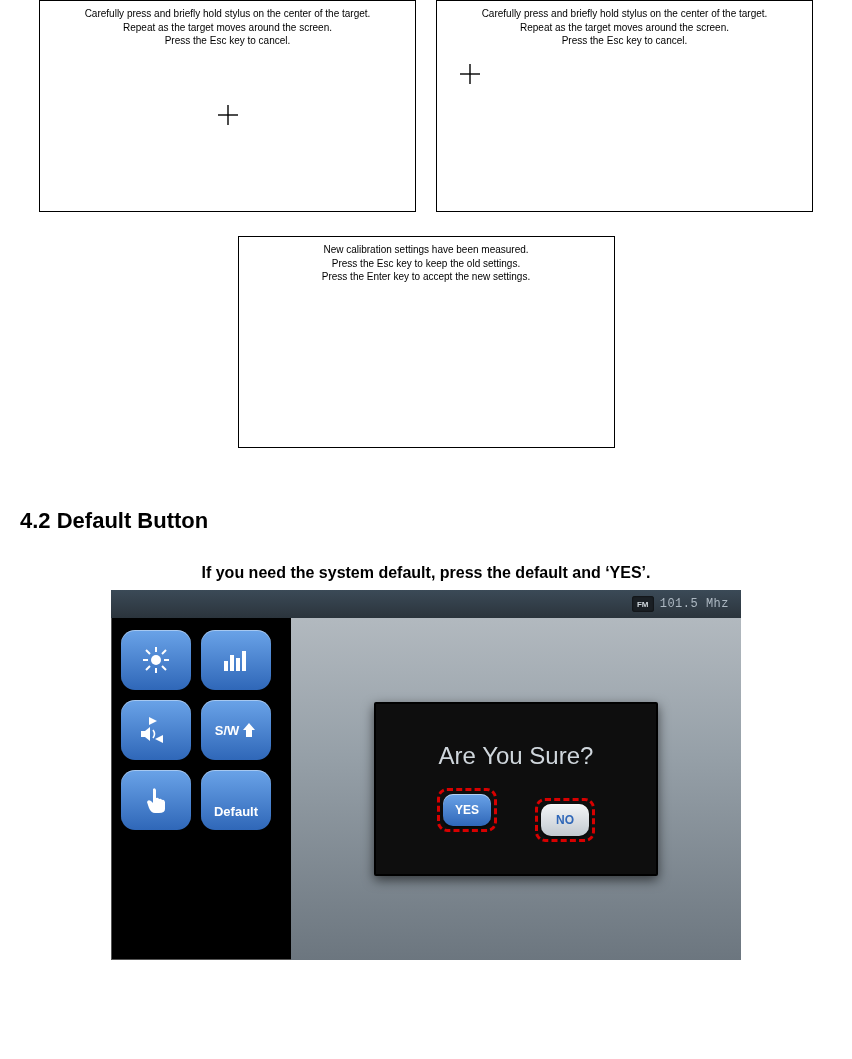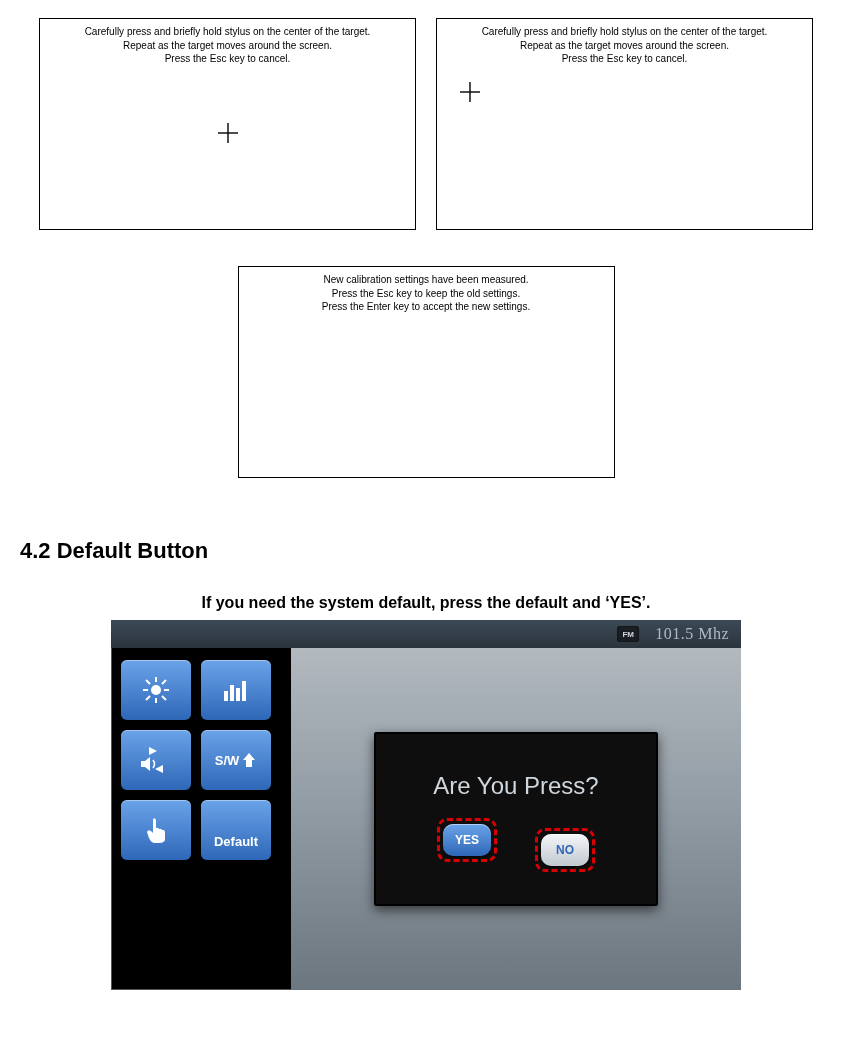--- a/index.html
+++ b/index.html
@@ -4,21 +4,21 @@
 <style>
   body {
     margin: 0;
     padding: 0;
     width: 852px;
     font-family: Arial, Helvetica, sans-serif;
     color: #000;
     background: #fff;
   }
   .page {
-    padding: 18px 20px;
+    padding: 0 20px;
   }
   .calib-row {
     display: flex;
     gap: 20px;
     justify-content: center;
   }
   .calib-box {
     border: 1px solid #000;
     width: 375px;
     height: 210px;
@@ -46,21 +46,21 @@
     stroke: #000;
     stroke-width: 1.4;
   }
   .calib-box.finish {
     width: 375px;
     height: 210px;
   }
   .row2 {
     display: flex;
     justify-content: center;
-    margin-top: 36px;
+    margin-top: 24px;
   }
   h2.section {
     font-size: 22px;
     font-weight: bold;
     margin: 60px 0 30px 0;
   }
   .section-sub {
     text-align: center;
     font-weight: bold;
     font-size: 16px;
@@ -83,30 +83,30 @@
     width: 630px;
     background: linear-gradient(#3b4a57,#2b343c);
     display: flex;
     justify-content: flex-end;
     align-items: center;
     padding-right: 12px;
     box-sizing: border-box;
   }
   .fm-text {
     color: #aeb9c3;
-    font-size: 16px;
-    font-family: Liberation Serif, serif;
+    font-size: 12px;
+    font-family: Liberation Mono, monospace;
     letter-spacing: 0.5px;
   }
   .fm-icon {
     width: 22px;
     height: 16px;
     background: #1a1f24;
     border-radius: 3px;
-    margin-right: 16px;
+    margin-right: 6px;
     display: flex;
     align-items: center;
     justify-content: center;
     color: #cfd6dc;
     font-size: 8px;
     font-weight: bold;
     box-shadow: inset 0 0 2px #000;
   }
   .content-area {
     position: absolute;
@@ -122,21 +122,21 @@
     top: 40px;
     width: 160px;
     display: grid;
     grid-template-columns: 70px 70px;
     grid-auto-rows: 60px;
     gap: 10px;
   }
   .side-btn {
     background: linear-gradient(#6aa3e8,#2f67b8);
     border: none;
-    border-radius: 6px;
+    border-radius: 14px;
     box-shadow: 0 2px 4px #000, inset 0 1px 0 rgba(255,255,255,0.4);
     display: flex;
     align-items: center;
     justify-content: center;
     color: #fff;
     font-weight: bold;
     font-size: 12px;
   }
   .side-btn svg { display:block; }
   .dialog {
@@ -244,21 +244,21 @@
 
   <div class="device">
 
     <div class="fm-bar">
       <span class="fm-icon">FM</span>
       <span class="fm-text">101.5 Mhz</span>
     </div>
 
     <div class="content-area">
       <div class="dialog">
-        <div class="dialog-title">Are You Press?</div>
+        <div class="dialog-title">Are You Sure?</div>
         <div class="dialog-buttons">
           <button class="dlg-btn yes">
             <span>YES</span>
             <span class="red-dash"></span>
           </button>
           <button class="dlg-btn no">
             <span>NO</span>
             <span class="red-dash"></span>
           </button>
         </div>

